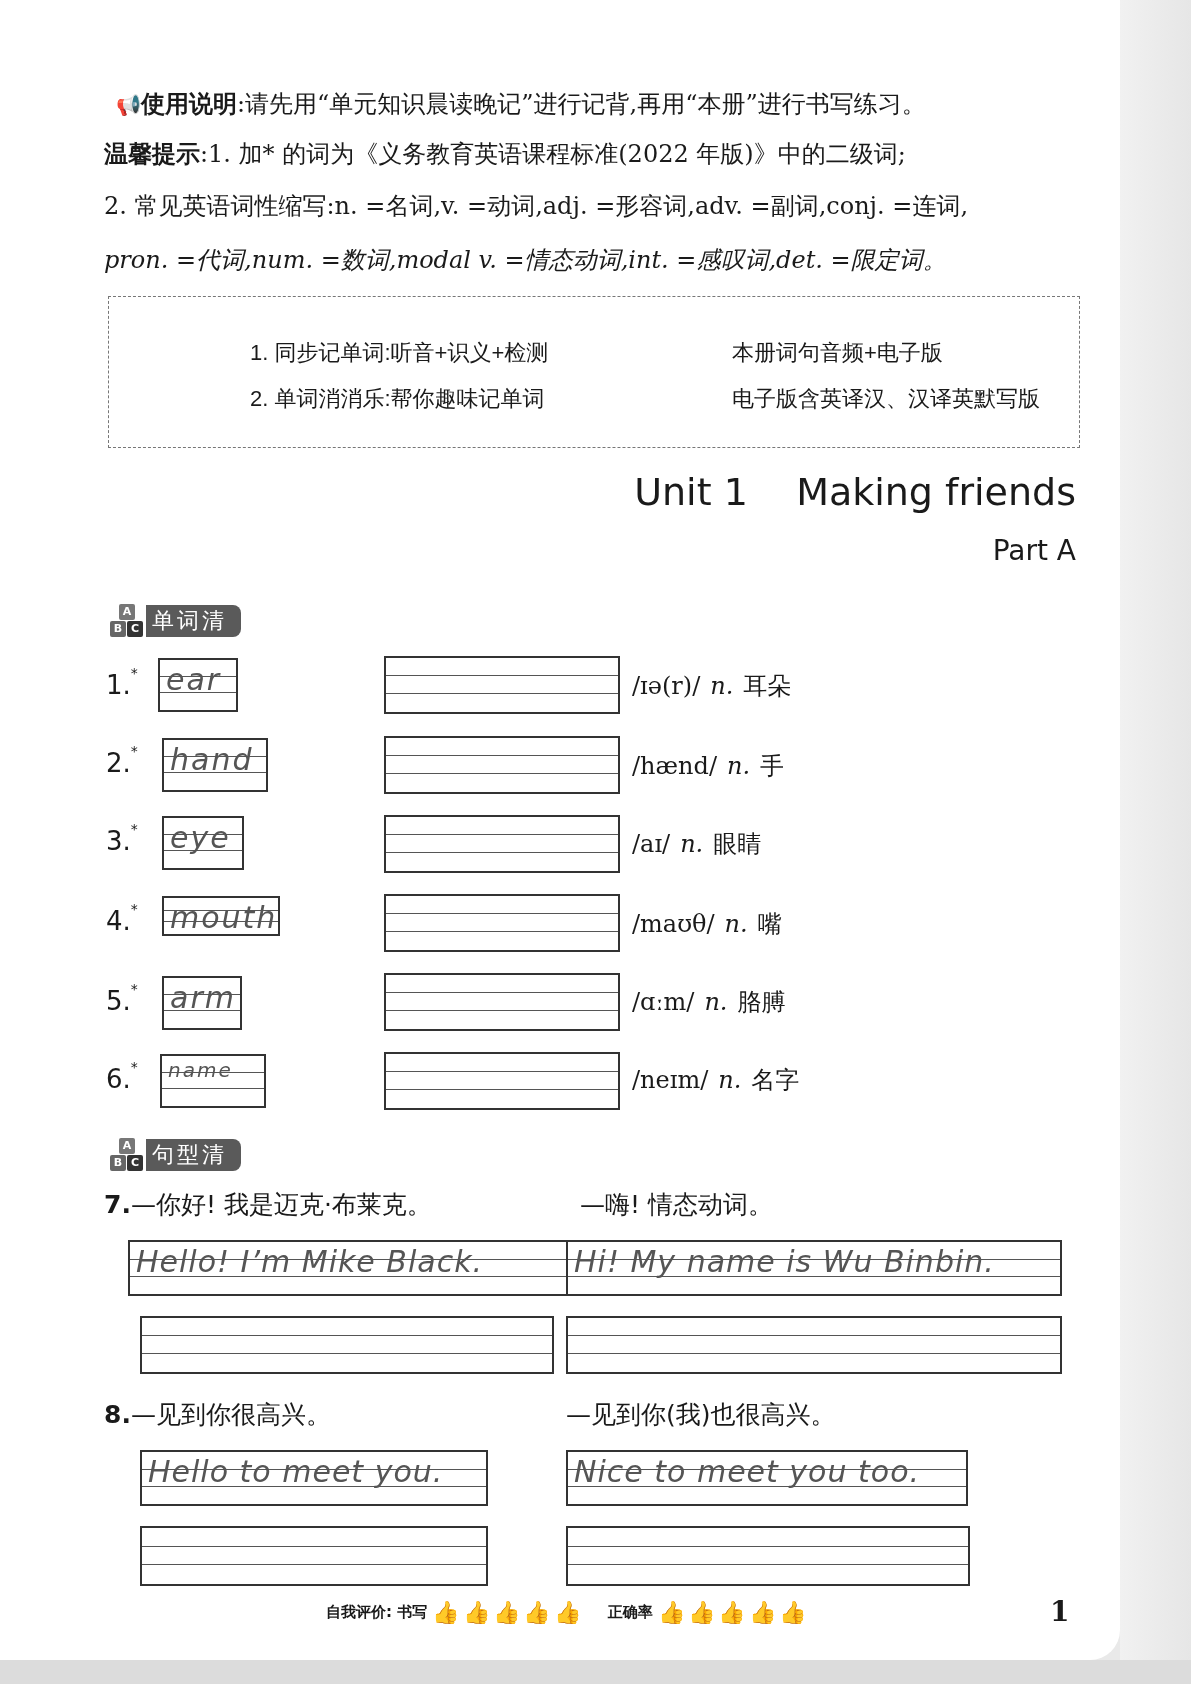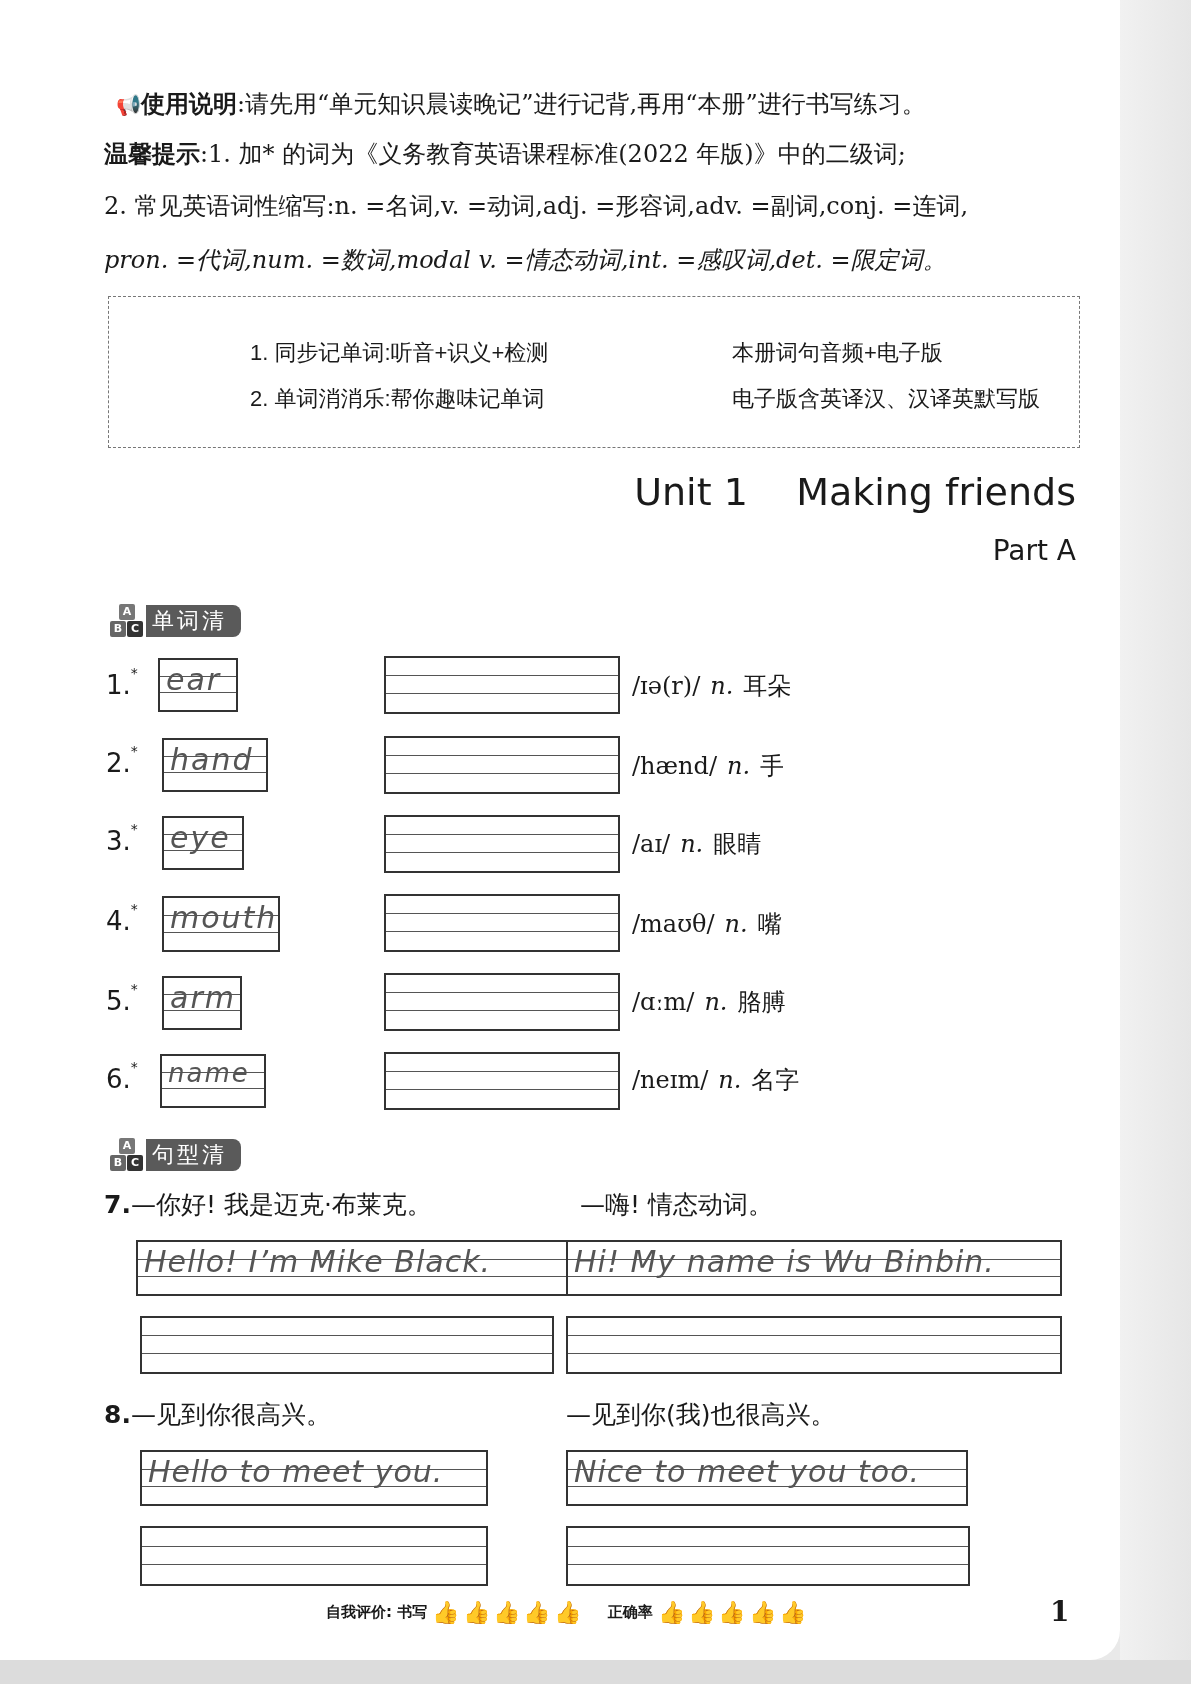--- a/index.html
+++ b/index.html
@@ -105,56 +105,56 @@
 <div>
   <div class="num" style="left:106px;top:826px;"><span>3.</span><sup>*</sup></div>
   <div class="wbox" style="left:162px;top:816px;width:82px;height:54px;">
       <span class="w" style="font-size:30px;">eye</span>
     </div>
   <div class="wbox" style="left:384px;top:815px;width:236px;height:58px;"></div>
   <div class="phon" style="left:632px;top:828px;"><span>/aɪ/</span><span class="pos">n.</span><span>眼睛</span></div>
 </div>
 <div>
   <div class="num" style="left:106px;top:906px;"><span>4.</span><sup>*</sup></div>
-  <div class="wbox" style="left:162px;top:896px;width:118px;height:56px;">
+  <div class="wbox" style="left:162px;top:896px;width:118px;height:40px;">
       <span class="w" style="font-size:30px;">mouth</span>
     </div>
   <div class="wbox" style="left:384px;top:894px;width:236px;height:58px;"></div>
   <div class="phon" style="left:632px;top:908px;"><span>/maʊθ/</span><span class="pos">n.</span><span>嘴</span></div>
 </div>
 <div>
   <div class="num" style="left:106px;top:986px;"><span>5.</span><sup>*</sup></div>
   <div class="wbox" style="left:162px;top:976px;width:80px;height:54px;">
       <span class="w" style="font-size:30px;">arm</span>
     </div>
   <div class="wbox" style="left:384px;top:973px;width:236px;height:58px;"></div>
   <div class="phon" style="left:632px;top:986px;"><span>/ɑːm/</span><span class="pos">n.</span><span>胳膊</span></div>
 </div>
 <div>
   <div class="num" style="left:106px;top:1064px;"><span>6.</span><sup>*</sup></div>
   <div class="wbox" style="left:160px;top:1054px;width:106px;height:54px;">
-      <span class="w" style="font-size:26px;">name</span>
+      <span class="w" style="font-size:20px;">name</span>
     </div>
   <div class="wbox" style="left:384px;top:1052px;width:236px;height:58px;"></div>
   <div class="phon" style="left:632px;top:1064px;"><span>/neɪm/</span><span class="pos">n.</span><span>名字</span></div>
 </div>
 
 <div class="badge" style="left:110px;top:1138px;">
   <div class="blocks">
     <div class="blk" style="left:9px;top:0;background:#777;">A</div>
     <div class="blk" style="left:0;top:17px;background:#666;">B</div>
     <div class="blk" style="left:17px;top:17px;background:#333;">C</div>
   </div>
   <div class="lbl">句型清</div>
 </div>
 
 <div>
   <div class="sent" style="left:104px;top:1188px;"><span class="bold">7.</span><span>—你好! 我是迈克·布莱克。</span></div>
   <div class="sent" style="left:580px;top:1188px;">—嗨! 情态动词。</div>
-  <div class="wbox" style="left:136px;top:1240px;width:476px;height:56px;">
+  <div class="wbox" style="left:128px;top:1240px;width:476px;height:56px;">
       <span class="w" style="font-size:30px;letter-spacing:1px;">Hello! I’m Mike Black.</span>
     </div>
   <div class="wbox" style="left:566px;top:1240px;width:496px;height:56px;">
       <span class="w" style="font-size:30px;letter-spacing:1px;">Hi! My name is Wu Binbin.</span>
     </div>
   <div class="wbox" style="left:140px;top:1316px;width:414px;height:58px;"></div>
   <div class="wbox" style="left:566px;top:1316px;width:496px;height:58px;"></div>
 </div>
 
 <div>

